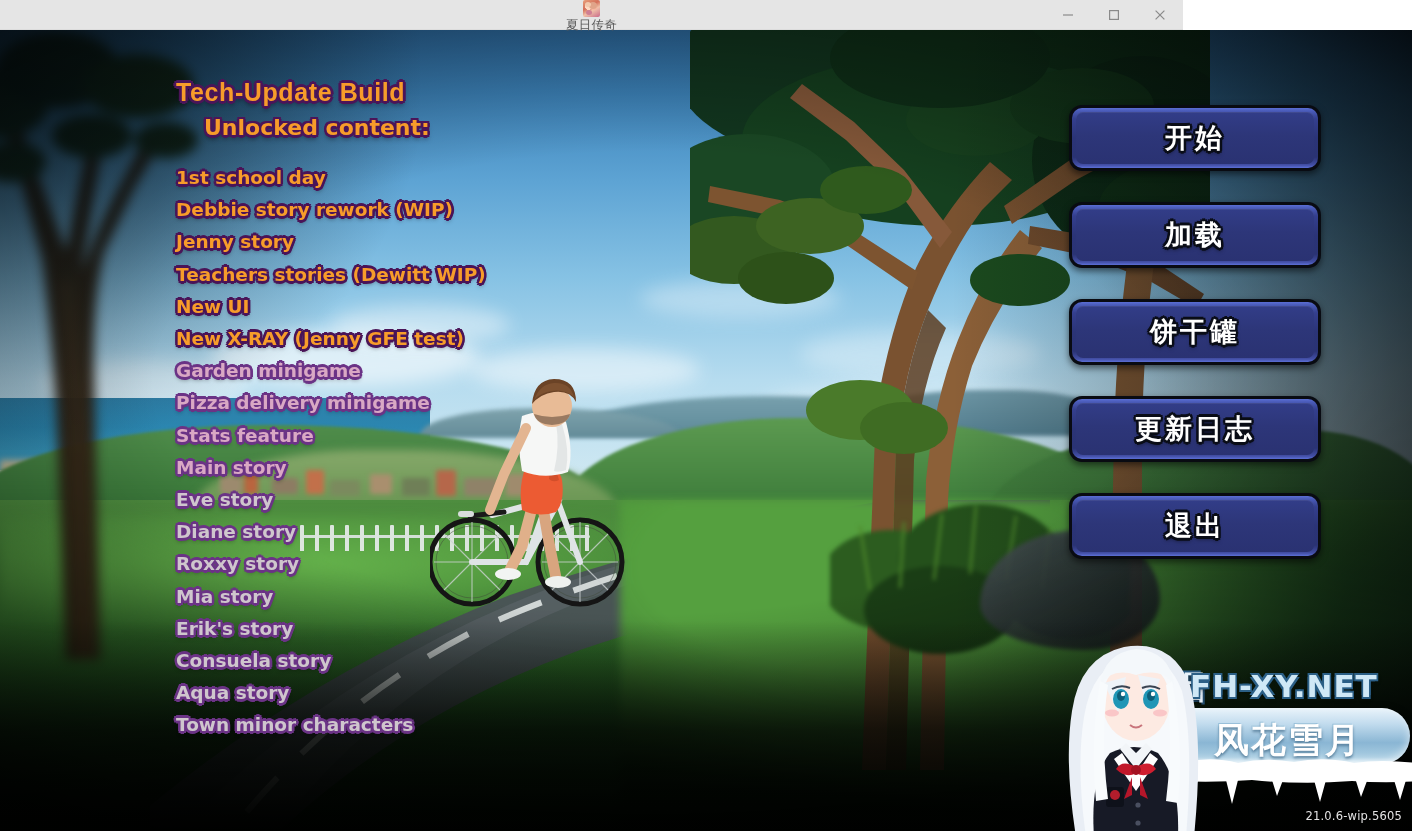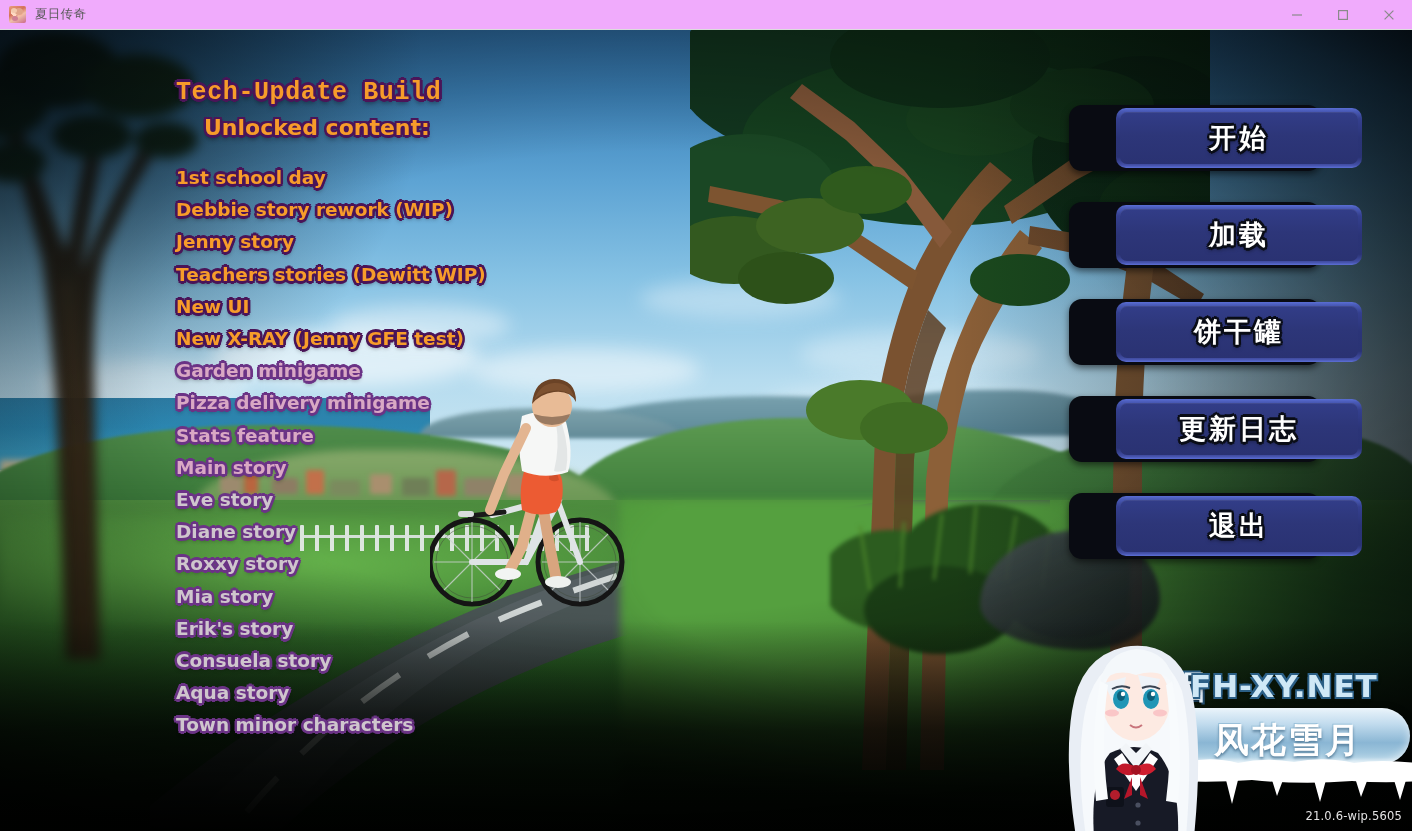--- a/index.html
+++ b/index.html
@@ -18,27 +18,28 @@
     position: relative;
     width: 1412px;
     height: 831px;
     background: #ffffff;
     overflow: hidden;
   }
 
   .titlebar {
     position: absolute;
     left: 0; top: 0;
-    width: 1412px;
+    width: 1183px;
     height: 30px;
-    background: #f0abfc;
+    background: #e5e5e5;
     border-bottom: 1px solid #dcdcdc;
     display: flex;
     align-items: center;
     z-index: 50;
+    flex-direction: column;
   }
 
   .title-icon {
     width: 17px;
     height: 17px;
     margin-left: 9px;
     margin-right: 9px;
     border-radius: 2px;
     background:
       radial-gradient(circle at 32% 38%, #ffd9c2 0 22%, transparent 23%),
@@ -313,21 +314,21 @@
   }
 
   
   .changelog {
     position: absolute;
     left: 176px; top: 48px;
     width: 430px;
     z-index: 20;
   }
   .cl-title {
-    font-family: Liberation Mono, monospace;
+    font-family: Liberation Sans, sans-serif;
     font-size: 25px;
     font-weight: bold;
     color: #f79c2a;
     letter-spacing: .6px;
     text-shadow:
       -2px -2px 0 #4b1559, 2px -2px 0 #4b1559, -2px 2px 0 #4b1559, 2px 2px 0 #4b1559,
       -3px 0 0 #4b1559, 3px 0 0 #4b1559, 0 -3px 0 #4b1559, 0 3px 0 #4b1559,
       0 4px 5px rgba(0,0,0,.55);
     white-space: nowrap;
   }
@@ -398,21 +399,20 @@
   }
   .mbtn-inner {
     position: relative;
     width: 100%;
     height: 100%;
     border-radius: 10px;
     background: linear-gradient(to bottom, #5a6ed4 0%, #4a5bb8 5%, #343f8e 18%, #2b3477 50%, #2a3374 82%, #434fa6 95%, #5c6fd6 100%);
     display: flex;
     align-items: center;
     justify-content: center;
-    margin-left: 44px;
   }
   .mbtn-inner::before {
     content: "";
     position: absolute;
     left: 4px; right: 4px; top: 4px; bottom: 4px;
     border-radius: 7px;
     background: linear-gradient(to bottom, #323d88 0%, #2d3679 45%, #2a3272 100%);
     box-shadow: inset 0 1px 0 rgba(255,255,255,.07);
   }
   .mbtn-label {

